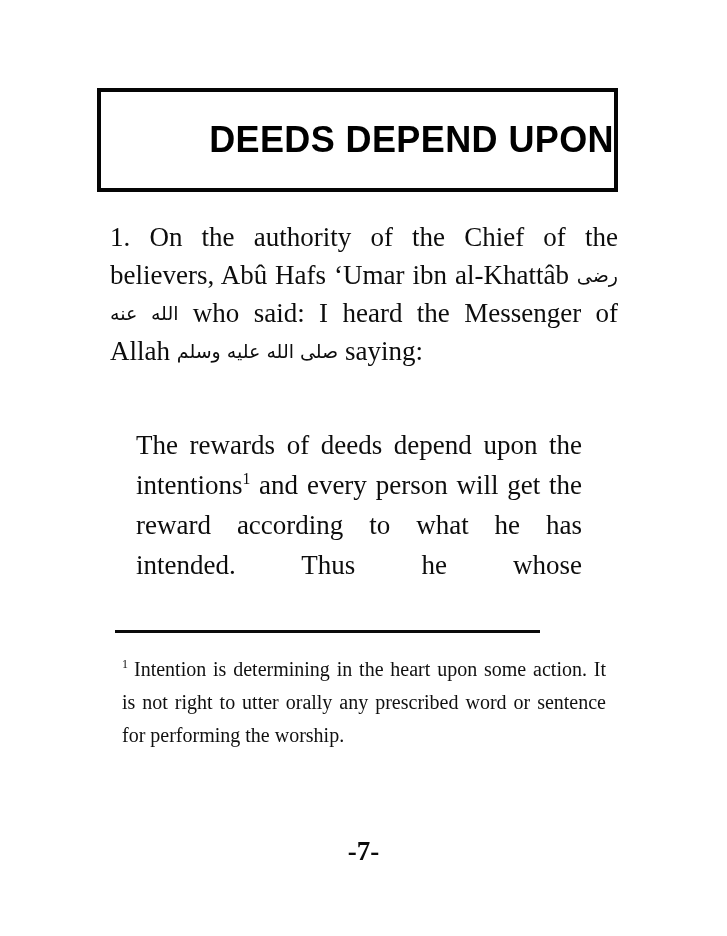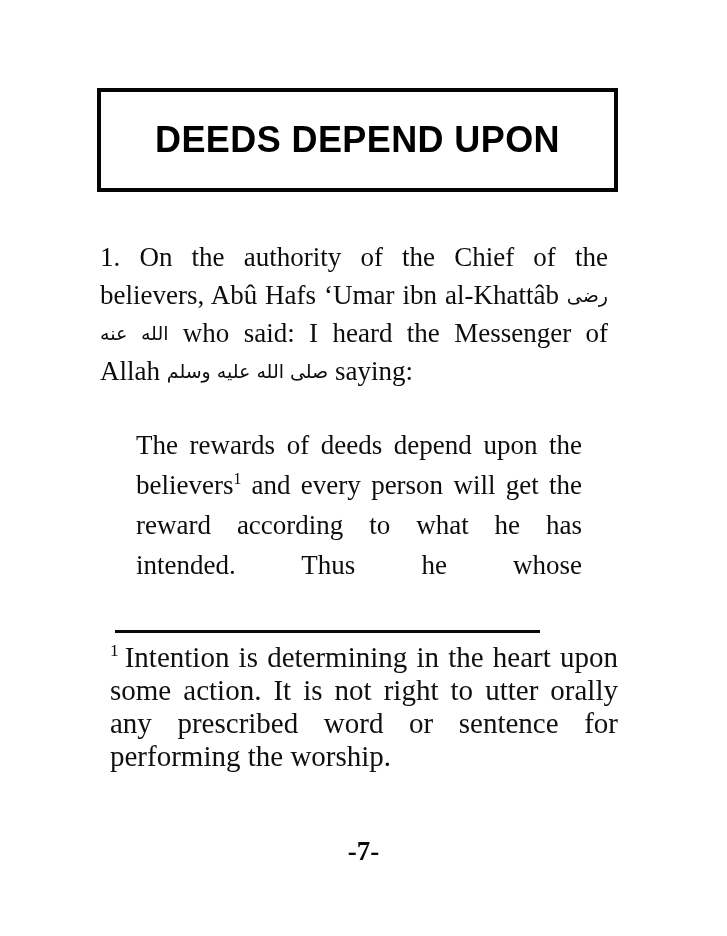--- a/index.html
+++ b/index.html
@@ -26,42 +26,41 @@
   
   .title-box {
     position: absolute;
     left: 97px;
     top: 88px;
     width: 521px;
     height: 104px;
     border: 4px solid #050505;
     box-sizing: border-box;
     display: flex;
-    flex-direction: column;
+    flex-direction: row;
     align-items: center;
-    justify-content: center;
+    justify-content: flex-end;
   }
   .title-line {
     font-family: "Liberation Sans", "DejaVu Sans", sans-serif;
     font-weight: bold;
     font-size: 36px;
     line-height: 44px;
     letter-spacing: 0.4px;
     color: #000000;
     text-align: center;
     white-space: nowrap;
   }
 
   
   .body-block {
     position: absolute;
-    left: 100px;
+    left: 110px;
     top: 218px;
     width: 508px;
-    margin-top: 20px;
   }
   .body-para {
     font-size: 27px;
     line-height: 38px;
     text-align: justify;
     text-justify: inter-word;
     margin: 0;
     color: #0d0d0d;
   }
   .body-para .num {
@@ -112,22 +111,22 @@
     height: 3px;
     background: #0a0a0a;
   }
   .footnote {
     position: absolute;
     left: 110px;
     top: 641px;
     width: 508px;
   }
   .footnote p {
-    margin: 0;
-    font-size: 29px;
+    margin: 12px;
+    font-size: 20px;
     line-height: 33px;
     text-align: justify;
     text-justify: inter-word;
     color: #101010;
   }
   .footnote sup {
     font-size: 0.6em;
     vertical-align: super;
     line-height: 0;
     margin-right: 6px;
@@ -153,21 +152,21 @@
 
   <div class="title-box">
     <div class="title-line">DEEDS DEPEND UPON</div>
   </div>
 
   <div class="body-block">
     <p class="body-para"><span class="num">1.</span><span> On the authority of the Chief of the believers, Abû Hafs ‘Umar ibn al-Khattâb </span><span class="arabic">رضى الله عنه</span><span> who said: I heard the Messenger of Allah </span><span class="arabic">صلى الله عليه وسلم</span><span> saying:</span></p>
   </div>
 
   <div class="quote-block">
-    <p class="quote-para"><span>The rewards of deeds depend upon the believers</span><sup>1</sup><span> and every person will get the reward according to what he has intended. Thus he whose</span></p>
+    <p class="quote-para"><span>The rewards of deeds depend upon the intentions</span><sup>1</sup><span> and every person will get the reward according to what he has intended. Thus he whose</span></p>
   </div>
 
   <div class="fn-rule"></div>
 
   <div class="footnote">
     <p><sup>1</sup><span>Intention is determining in the heart upon some action. It is not right to utter orally any prescribed word or sentence for performing the worship.</span></p>
   </div>
 
   <div class="page-number">-7-</div>
 

